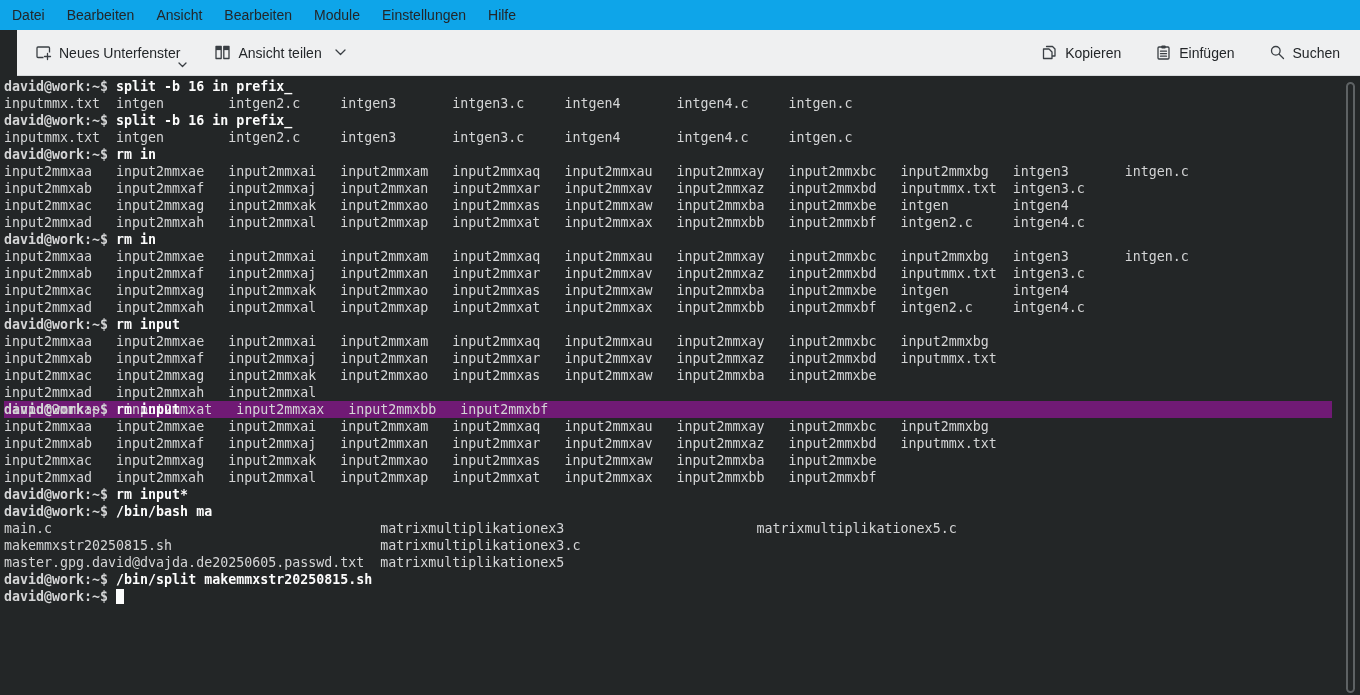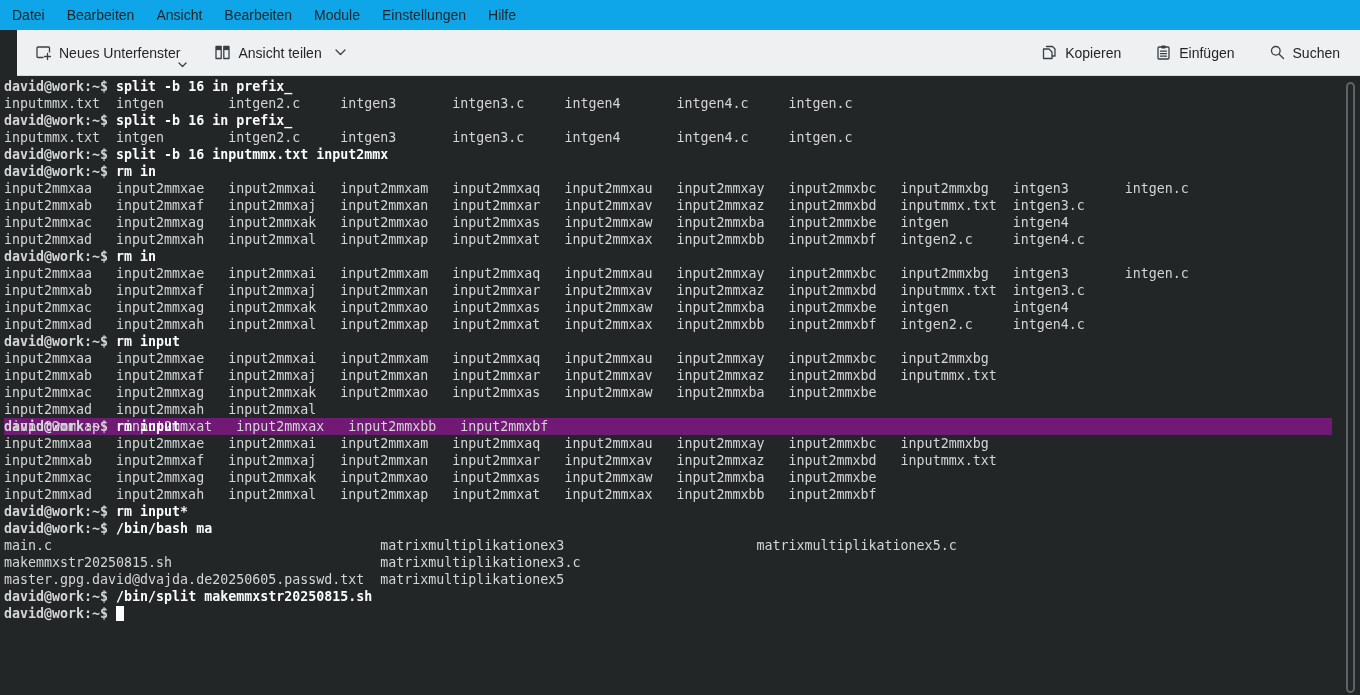--- a/index.html
+++ b/index.html
@@ -131,21 +131,20 @@
     </div>
 
   </div>
 
   <div class="terminal">
     <div>
         <div class="tline"><span class="prompt">david@work:~$ </span><span class="cmd">split -b 16 in prefix_</span></div>
         <div class="tline">inputmmx.txt  intgen        intgen2.c     intgen3       intgen3.c     intgen4       intgen4.c     intgen.c</div>
         <div class="tline"><span class="prompt">david@work:~$ </span><span class="cmd">split -b 16 in prefix_</span></div>
         <div class="tline">inputmmx.txt  intgen        intgen2.c     intgen3       intgen3.c     intgen4       intgen4.c     intgen.c</div>
-        <div class="tline"><span class="prompt">david@work:~$ </span><span class="cmd">split -b 16 inputmmx.txt input2mmx</span></div>
         <div class="tline"><span class="prompt">david@work:~$ </span><span class="cmd">rm in</span></div>
         <div class="tline">input2mmxaa   input2mmxae   input2mmxai   input2mmxam   input2mmxaq   input2mmxau   input2mmxay   input2mmxbc   input2mmxbg   intgen3       intgen.c</div>
         <div class="tline">input2mmxab   input2mmxaf   input2mmxaj   input2mmxan   input2mmxar   input2mmxav   input2mmxaz   input2mmxbd   inputmmx.txt  intgen3.c</div>
         <div class="tline">input2mmxac   input2mmxag   input2mmxak   input2mmxao   input2mmxas   input2mmxaw   input2mmxba   input2mmxbe   intgen        intgen4</div>
         <div class="tline">input2mmxad   input2mmxah   input2mmxal   input2mmxap   input2mmxat   input2mmxax   input2mmxbb   input2mmxbf   intgen2.c     intgen4.c</div>
         <div class="tline"><span class="prompt">david@work:~$ </span><span class="cmd">rm in</span></div>
         <div class="tline">input2mmxaa   input2mmxae   input2mmxai   input2mmxam   input2mmxaq   input2mmxau   input2mmxay   input2mmxbc   input2mmxbg   intgen3       intgen.c</div>
         <div class="tline">input2mmxab   input2mmxaf   input2mmxaj   input2mmxan   input2mmxar   input2mmxav   input2mmxaz   input2mmxbd   inputmmx.txt  intgen3.c</div>
         <div class="tline">input2mmxac   input2mmxag   input2mmxak   input2mmxao   input2mmxas   input2mmxaw   input2mmxba   input2mmxbe   intgen        intgen4</div>
         <div class="tline">input2mmxad   input2mmxah   input2mmxal   input2mmxap   input2mmxat   input2mmxax   input2mmxbb   input2mmxbf   intgen2.c     intgen4.c</div>

